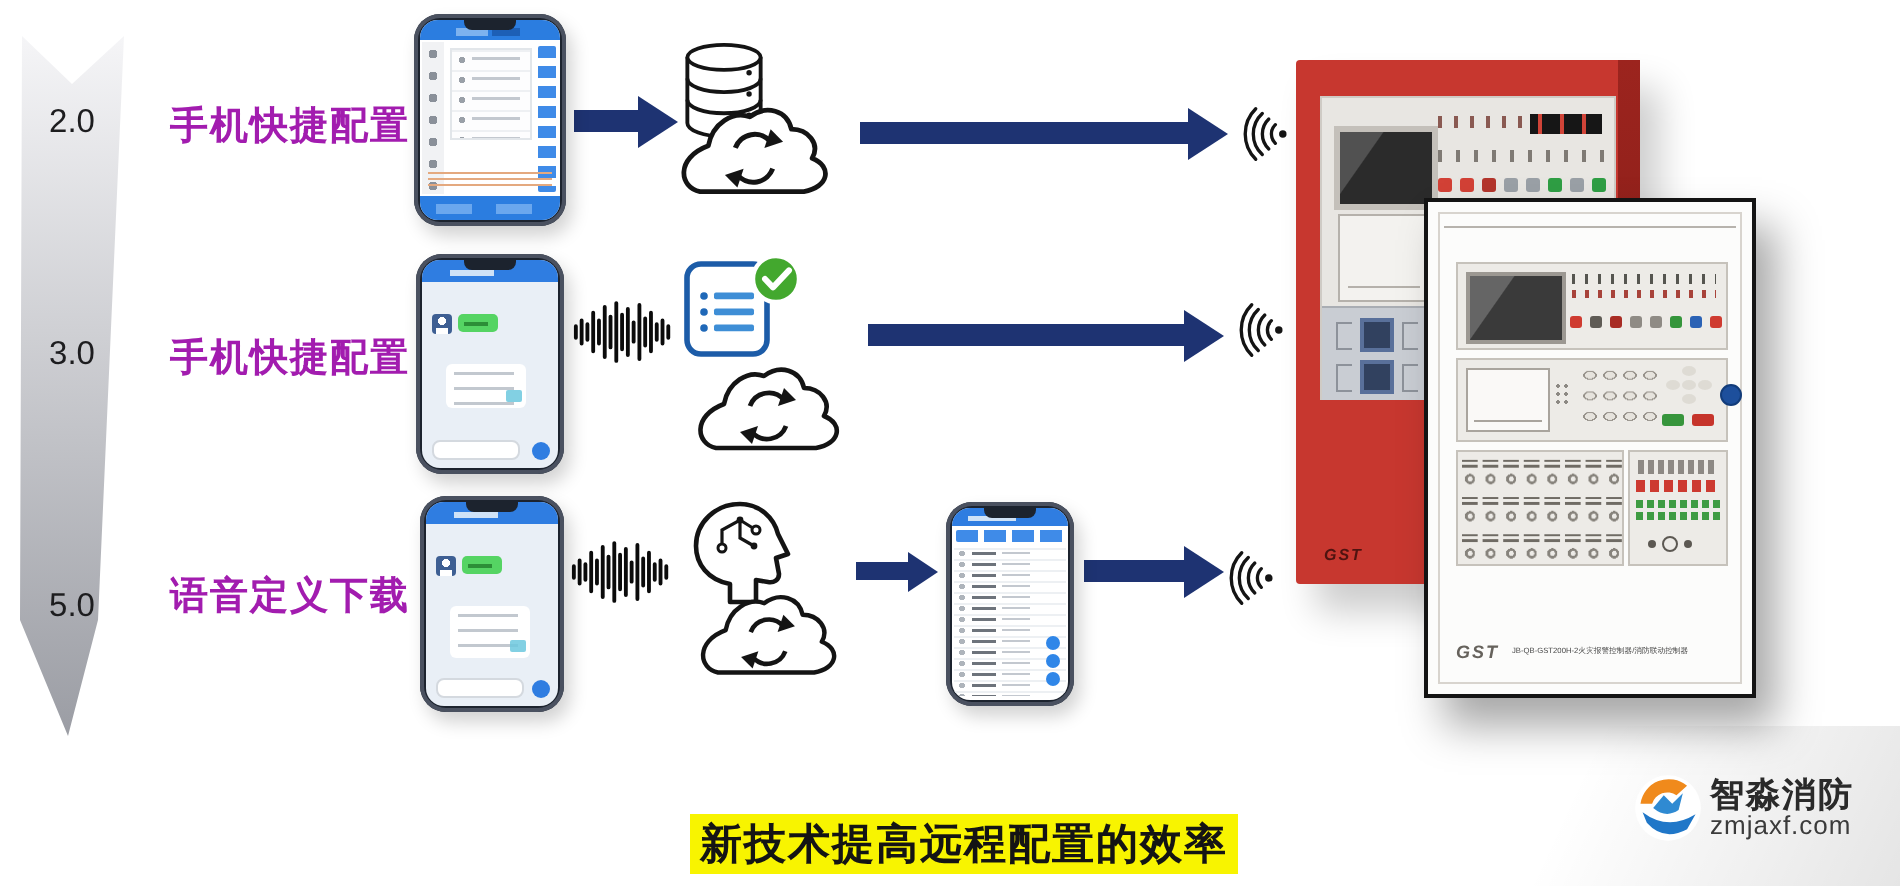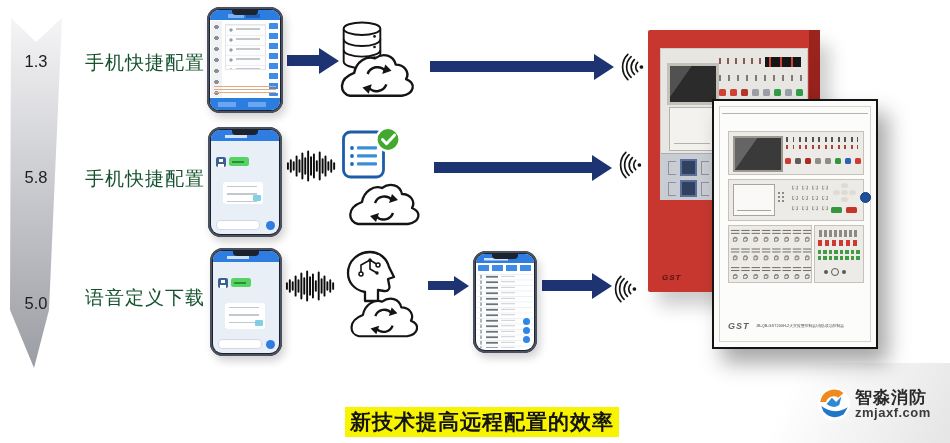--- a/index.html
+++ b/index.html
@@ -1,21 +1,21 @@
 <!DOCTYPE html>
 <html><head>
 <meta charset="utf-8">
 <style>
   html,body{margin:0;padding:0;}
   body{width:950px;height:443px;position:relative;overflow:hidden;background:#ffffff;
        font-family:"Liberation Sans","DejaVu Sans",sans-serif;}
   .abs{position:absolute;}
   
   .vnum{position:absolute;left:8px;width:56px;text-align:center;font-size:16.5px;color:#1d1d1f;}
-  .vlabel{position:absolute;left:85px;font-size:19px;color:#14532d;letter-spacing:1px;font-weight:400;white-space:nowrap;}
+  .vlabel{position:absolute;left:85px;font-size:19px;color:#a21caf;letter-spacing:1px;font-weight:700;white-space:nowrap;}
   
   .arrow{position:absolute;background:#1e3372;height:11px;}
   .arrow::after{content:"";position:absolute;left:100%;top:50%;transform:translateY(-50%);
     width:0;height:0;border-left:20px solid #1e3372;border-top:13px solid transparent;border-bottom:13px solid transparent;}
   .arrow.sm{height:9px;}
   .arrow.sm::after{border-left-width:15px;border-top-width:10px;border-bottom-width:10px;}
   
   .phone{position:absolute;background:#1c232e;border-radius:13px;padding:3px;
     box-shadow:inset 0 0 0 2px #4a5160,3px 5px 9px rgba(0,0,0,.18);}
   .phone::before{content:"";position:absolute;top:3px;left:50%;transform:translateX(-50%);
@@ -143,21 +143,21 @@
        box-shadow:-9px 0 0 -2px #5c5852,9px 0 0 -2px #5c5852;}
   .gstinset{position:absolute;left:14px;bottom:16px;font-size:9px;font-style:italic;font-weight:900;color:#66625c;letter-spacing:1px;}
   .modellabel{position:absolute;left:42px;bottom:18px;width:160px;font-size:5.5px;color:#4a4a4a;white-space:nowrap;
        transform:scale(.70);transform-origin:left center;}
   
   .banner{position:absolute;left:345px;top:407px;background:#f8f400;color:#141414;
        font-size:21px;font-weight:700;padding:1px 5px;letter-spacing:1px;white-space:nowrap;}
   .wash{position:absolute;right:0;bottom:0;width:250px;height:80px;
        background:linear-gradient(115deg,rgba(0,0,0,0) 35%,rgba(0,0,0,.10) 100%);}
   .brandname{position:absolute;left:855px;top:386px;font-size:17px;font-weight:700;color:#2a2a2a;letter-spacing:1px;white-space:nowrap;}
-  .branddomain{position:absolute;left:855px;top:405px;font-size:13px;font-weight:700;color:#3b3b3b;letter-spacing:.5px;white-space:nowrap;}
+  .branddomain{position:absolute;left:855px;top:405px;font-size:13px;font-weight:400;color:#3b3b3b;letter-spacing:.5px;white-space:nowrap;}
 </style>
 </head>
 <body>
 
 <svg width="0" height="0" style="position:absolute">
   <defs>
     <g id="sym-db">
       <path d="M3 9 v34 a19 7 0 0 0 38 0 V9" fill="#ffffff" stroke="#141414" stroke-width="2"></path>
       <ellipse cx="22" cy="9" rx="19" ry="6.5" fill="#ffffff" stroke="#141414" stroke-width="2"></ellipse>
       <path d="M3 20 a19 7 0 0 0 38 0" fill="none" stroke="#141414" stroke-width="2"></path>
@@ -208,22 +208,22 @@
 
 <svg class="abs" style="left:8px;top:16px" width="56" height="356" viewBox="0 0 56 356">
   <defs>
       <linearGradient id="rg" x1="0" y1="0" x2="0" y2="1">
     <stop offset="0" stop-color="#f5f5f7"></stop>
         <stop offset="1" stop-color="#9b9da4"></stop>
   </linearGradient>
     </defs>
   <polygon points="3,2 28,26 54,2 41,294 26,352 2,294" fill="url(#rg)"></polygon>
 </svg>
-<div class="vnum" style="top:52px">1.3</div>
-<div class="vnum" style="top:168px">5.8</div>
+<div class="vnum" style="top:52px">2.0</div>
+<div class="vnum" style="top:168px">3.0</div>
 <div class="vnum" style="top:294px">5.0</div>
 <div class="vlabel" style="top:50px">手机快捷配置</div>
 <div class="vlabel" style="top:166px">手机快捷配置</div>
 <div class="vlabel" style="top:285px">语音定义下载</div>
 
 <div class="arrow" style="left:287px;top:55px;width:32px"></div>
 <div class="arrow" style="left:430px;top:61px;width:164px"></div>
 <div class="arrow" style="left:434px;top:162px;width:158px"></div>
 <div class="arrow sm" style="left:428px;top:281px;width:26px"></div>
 <div class="arrow" style="left:542px;top:280px;width:50px"></div>

